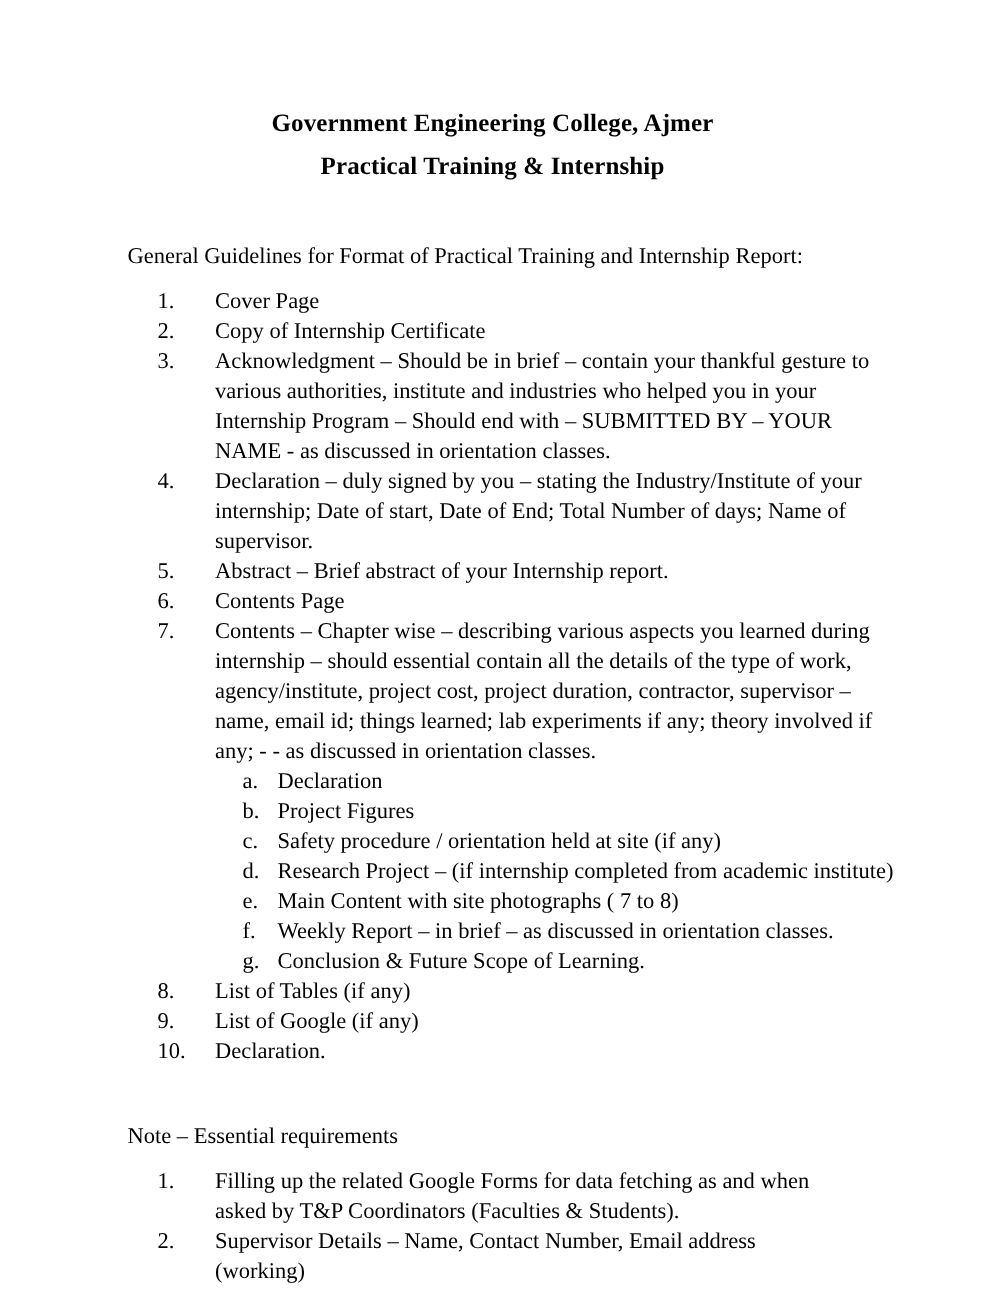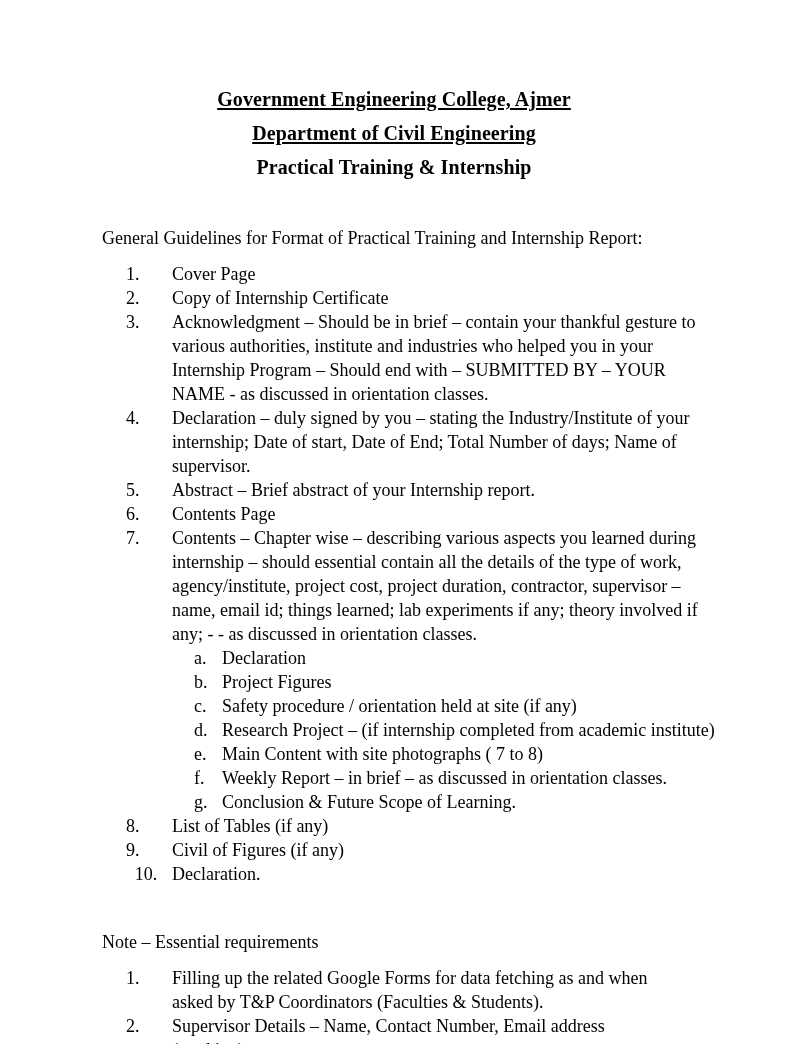--- a/index.html
+++ b/index.html
@@ -31,21 +31,20 @@
   }
   .doc-heading {
     font-size: 20px;
     font-weight: bold;
     line-height: 34px;
     letter-spacing: 0.1px;
     margin: 0;
     text-align: center;
   }
   .doc-heading.underlined {
-    text-decoration: underline;
     text-decoration-thickness: 2px;
     text-underline-offset: 2px;
   }
 
   
   .body-block {
     margin-top: 42px;
     padding-left: 102px;
     padding-right: 66px;
   }
@@ -73,21 +72,20 @@
     position: absolute;
     left: 0;
     top: 0;
     width: 38px;
     text-align: left;
     font-size: 18px;
     line-height: 24px;
   }
   ol.main-list > li > .marker.wide {
     width: 40px;
-    text-align: center;
   }
   .li-text {
     display: block;
   }
 
   
   ol.sub-list {
     list-style: none;
     margin: 0;
     padding: 0;
@@ -119,21 +117,20 @@
     margin: 0 0 12px 0;
   }
 </style>
 </head>
 <body>
 
 <div class="page">
 
   <div class="heading-block">
     <div class="doc-heading underlined">Government Engineering College, Ajmer</div>
-    <div class="doc-heading underlined">Department of Civil Engineering</div>
     <div class="doc-heading">Practical Training &amp; Internship</div>
   </div>
 
   <div class="body-block">
 
     <p class="lead-line">General Guidelines for Format of Practical Training and Internship Report:</p>
 
     <ol class="main-list">
 
       <li>
@@ -202,21 +199,21 @@
         </ol>
       </li>
 
       <li>
         <span class="marker">8.</span>
         <span class="li-text">List of Tables (if any)</span>
       </li>
 
       <li>
         <span class="marker">9.</span>
-        <span class="li-text">Civil of Figures (if any)</span>
+        <span class="li-text">List of Google (if any)</span>
       </li>
 
       <li>
         <span class="marker wide">10.</span>
         <span class="li-text">Declaration.</span>
       </li>
 
     </ol>
   </div>
 

